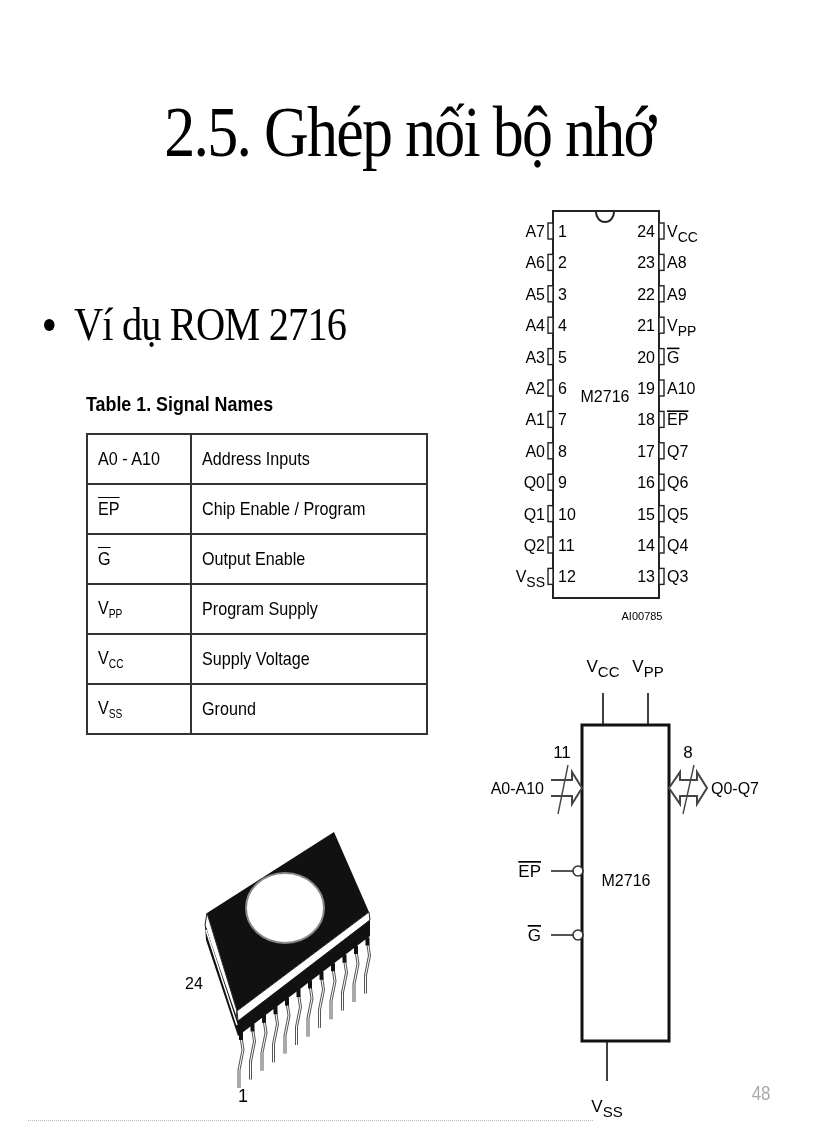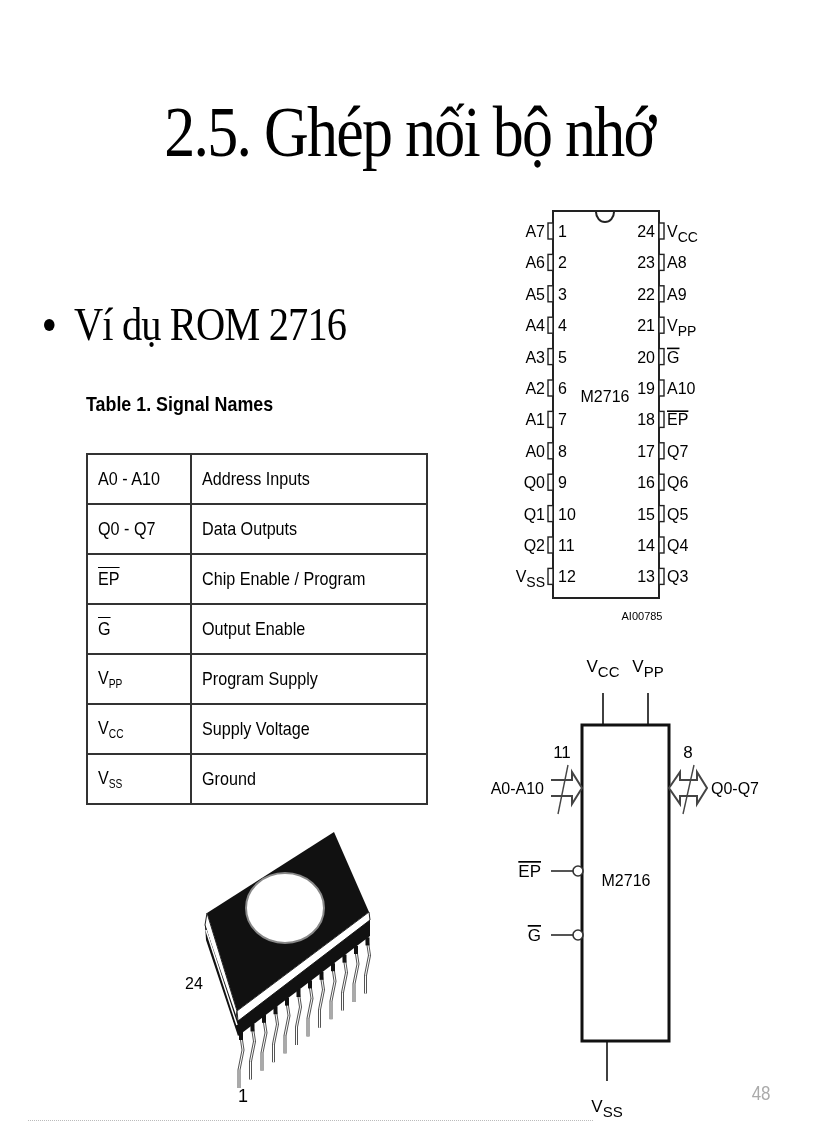--- a/index.html
+++ b/index.html
@@ -22,21 +22,20 @@
     left: 86px; top: 392px;
     font-family: "Liberation Sans", "DejaVu Sans", sans-serif;
     font-weight: bold; font-size: 21px; white-space: nowrap;
     transform: scaleX(0.85); transform-origin: 0 0;
   }
   table.sig {
     position: absolute; left: 86px; top: 433px; width: 342px;
     border-collapse: collapse;
     font-family: "Liberation Sans", "DejaVu Sans", sans-serif;
     font-size: 19px;
-    margin-top: 20px;
   }
   table.sig td {
     border: 2px solid #333; height: 48px; padding: 0 0 0 10px; vertical-align: middle; white-space: nowrap;
   }
   table.sig td:first-child { width: 92px; }
   table.sig td span.cond { display: inline-block; transform: scaleX(0.85); transform-origin: 0 50%; }
   .ov { text-decoration: overline; }
   sub { font-size: 12px; vertical-align: -4px; }
   .page-num {
     left: 750px; top: 1082px; font-family: "Liberation Sans", "DejaVu Sans", sans-serif;
@@ -54,24 +53,20 @@
   <span class="dot"></span><span>Ví dụ ROM 2716</span>
 </div>
 
 <div class="abs table-caption">Table 1.  Signal Names</div>
 
 <table class="sig">
   <tbody id="sig-body">
       <tr>
         <td><span class="cond">A0 - A10</span></td>
         <td><span class="cond">Address Inputs</span></td>
-      </tr>
-      <tr>
-        <td><span class="cond">Q0 - Q7</span></td>
-        <td><span class="cond">Data Outputs</span></td>
       </tr>
       <tr>
         <td><span class="cond ov">EP</span></td>
         <td><span class="cond">Chip Enable / Program</span></td>
       </tr>
       <tr>
         <td><span class="cond ov">G</span></td>
         <td><span class="cond">Output Enable</span></td>
       </tr>
       <tr>

